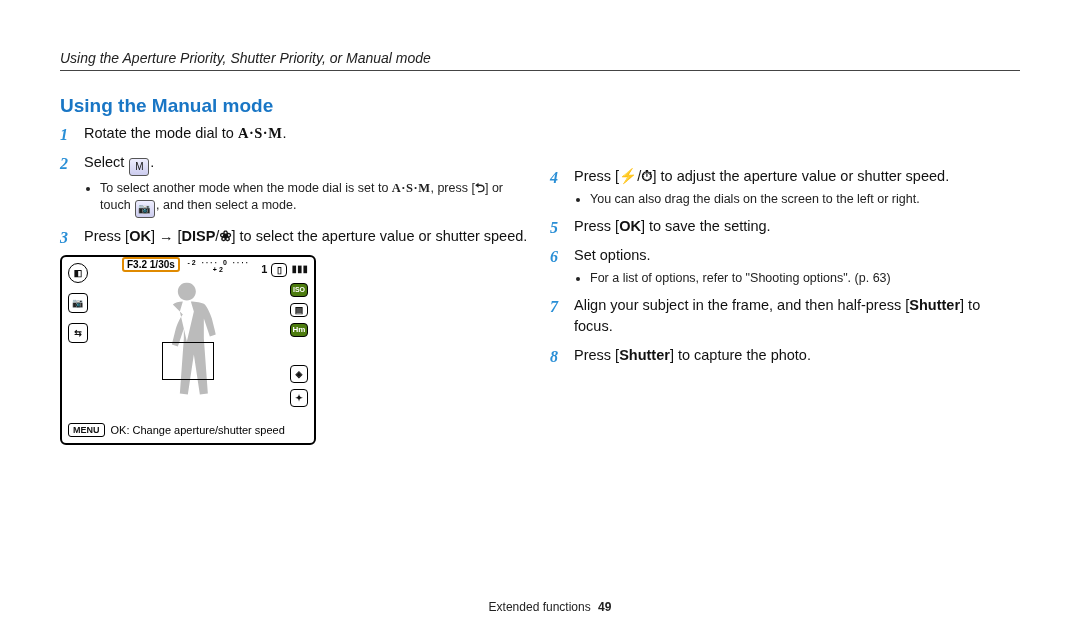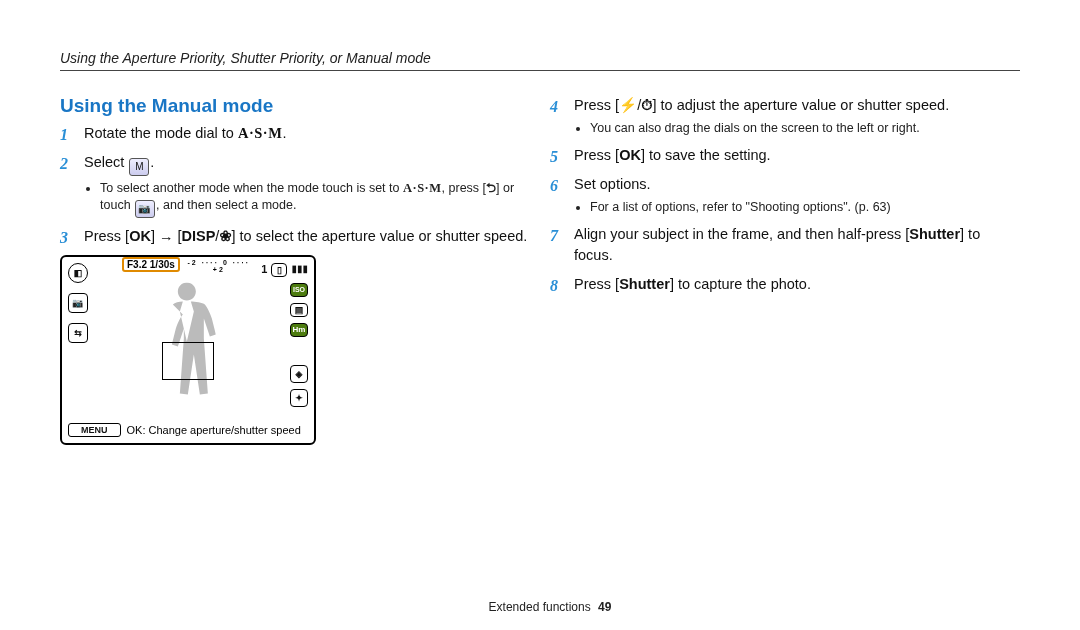--- a/index.html
+++ b/index.html
@@ -22,20 +22,21 @@
     font-style: italic;
     font-size: 14px;
     color: #222;
     border-bottom: 1px solid #444;
     padding-bottom: 4px;
     margin-bottom: 24px;
   }
   .cols {
     display: flex;
     gap: 20px;
+    align-items: center;
   }
   .col {
     flex: 1;
     min-width: 0;
   }
   h2.section-title {
     color: #1976c5;
     font-size: 19px;
     font-weight: 600;
     margin: 0 0 6px 0;
@@ -172,21 +173,21 @@
     border: 1.5px solid #000;
   }
   .cam-bottom {
     position: absolute;
     left: 6px; bottom: 6px; right: 6px;
     display: flex; align-items: center; gap: 6px;
   }
   .menu-btn {
     border: 1.5px solid #000;
     border-radius: 3px;
-    padding: 1px 12px;
+    padding: 1px 4px;
     font-size: 9px;
     font-weight: 800;
     background: #fff;
   }
   .cam-help {
     font-size: 11px;
     color: #000;
   }
   .footer {
     position: absolute;
@@ -209,21 +210,21 @@
       <h2 class="section-title">Using the Manual mode</h2>
 
       <ol class="steps">
         <li>
           <span>Rotate the mode dial to </span><span class="glyph">A·S·M</span><span>.</span>
         </li>
         <li>
           <span>Select </span><span class="icon-box">M</span><span>.</span>
           <ul class="sub">
             <li>
-              <span>To select another mode when the mode touch is set to </span><span class="glyph">A·S·M</span><span>, press [</span><span class="thin-icon">⮌</span><span>] or touch </span><span class="icon-box">📷</span><span>, and then select a mode.</span>
+              <span>To select another mode when the mode dial is set to </span><span class="glyph">A·S·M</span><span>, press [</span><span class="thin-icon">⮌</span><span>] or touch </span><span class="icon-box">📷</span><span>, and then select a mode.</span>
             </li>
           </ul>
         </li>
         <li>
           <span>Press [</span><span class="btn-ok">OK</span><span>] → [</span><span class="btn-disp">DISP</span><span>/</span><span class="thin-icon">❀</span><span>] to select the aperture value or shutter speed.</span>
         </li>
       </ol>
 
       <div class="camshot">
         <div class="left-icons">

